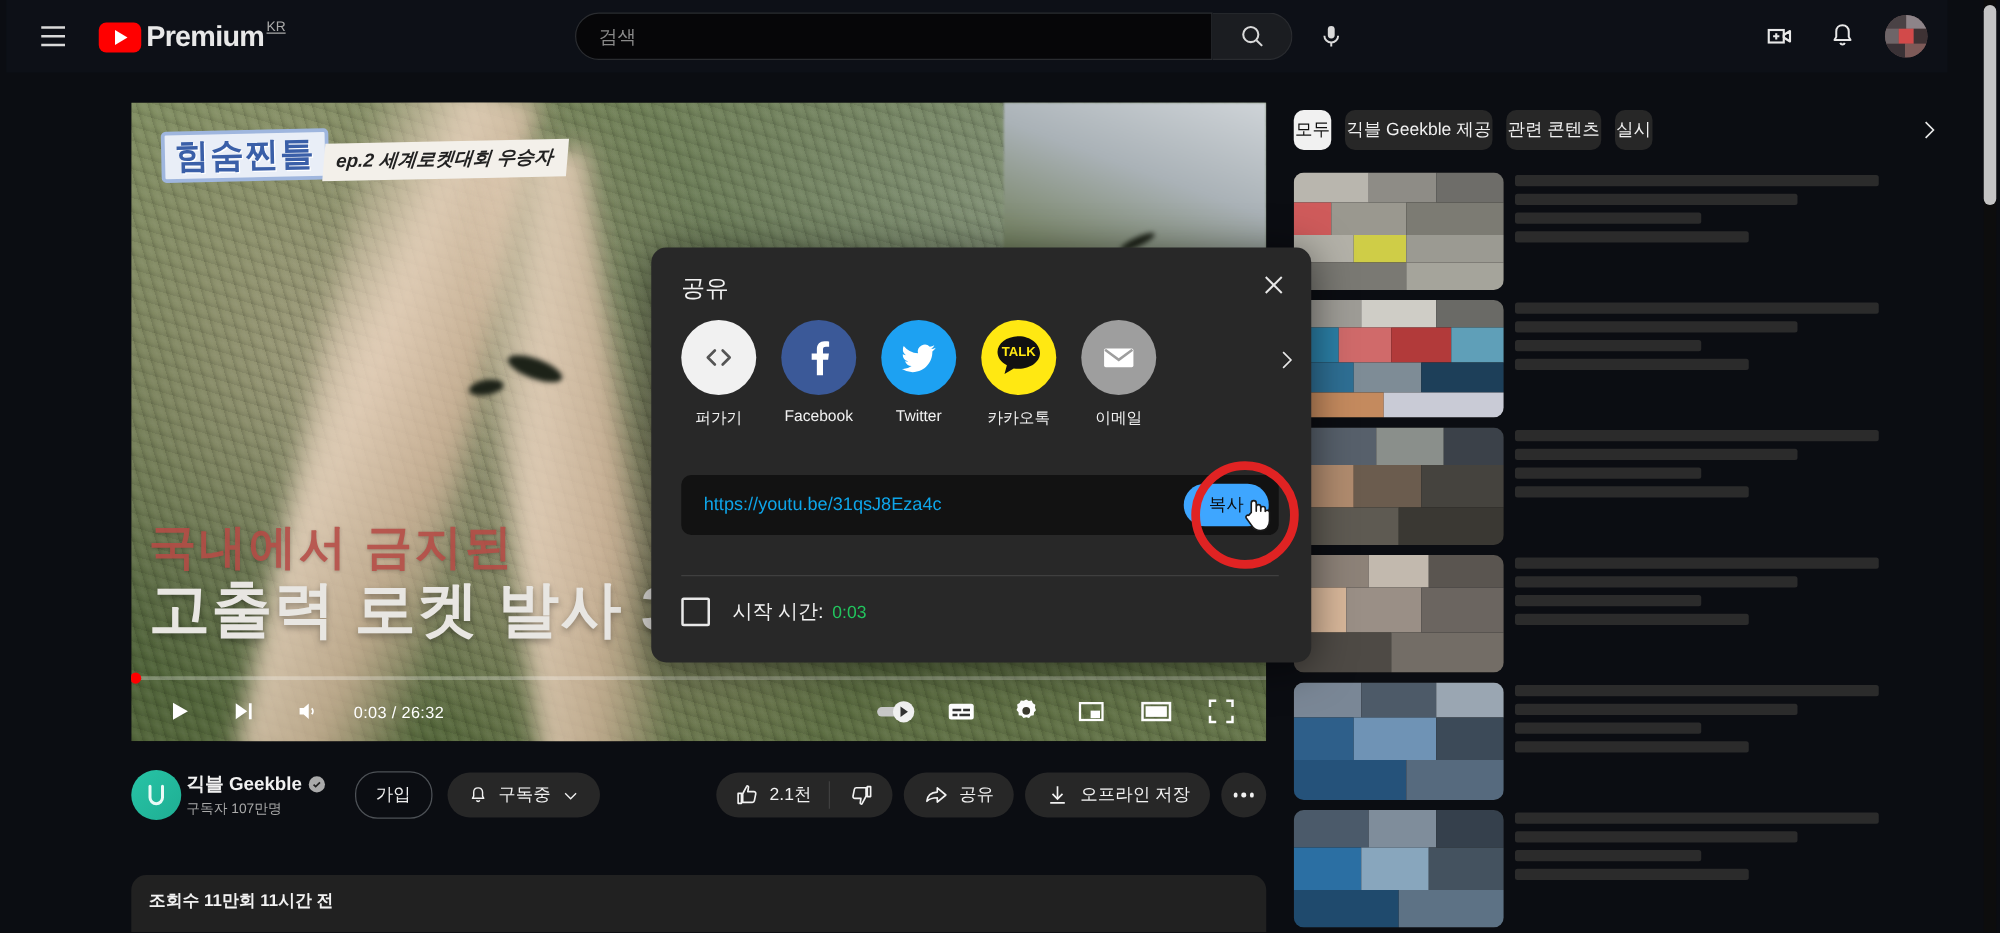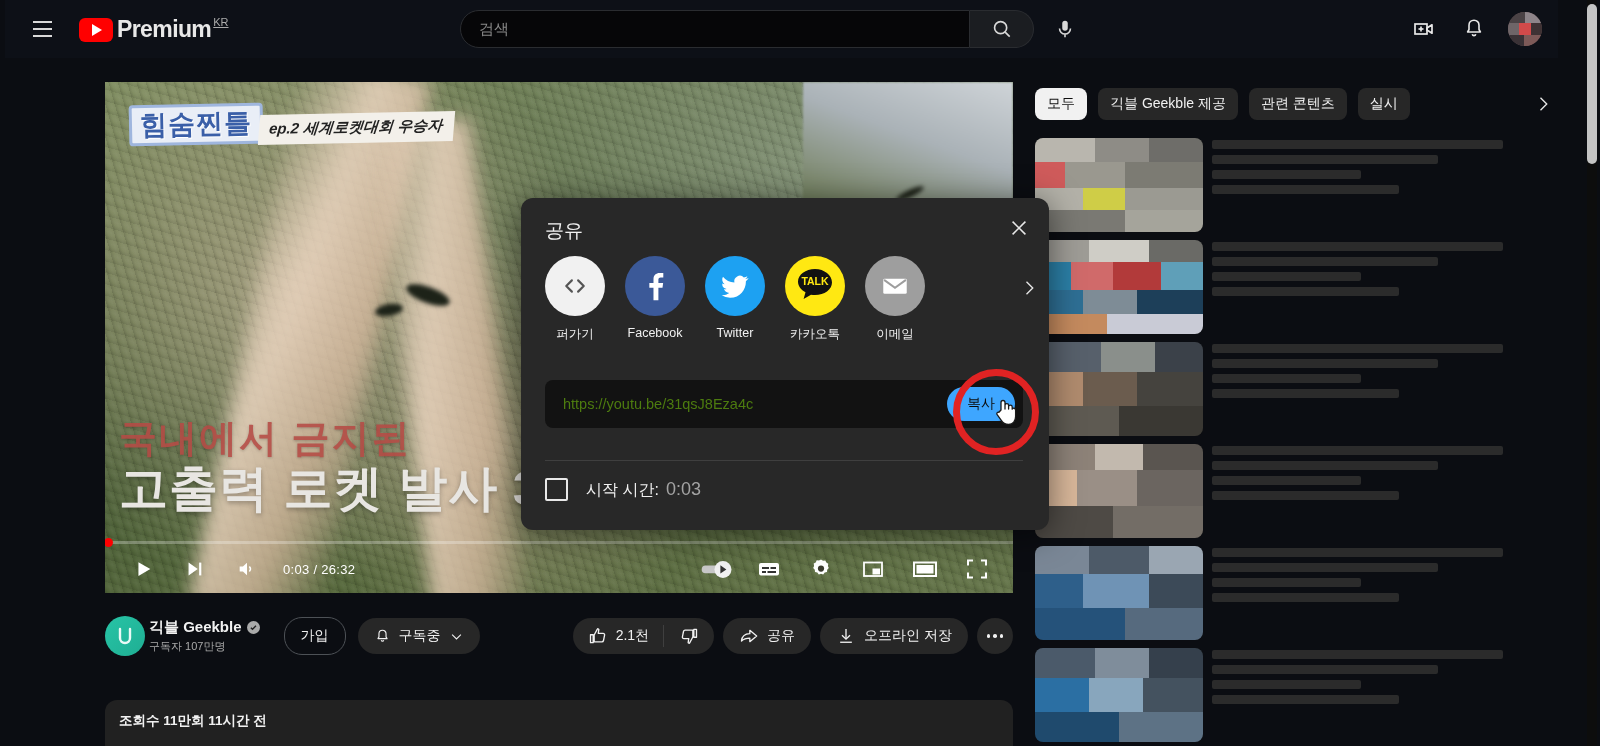--- a/index.html
+++ b/index.html
@@ -202,32 +202,32 @@
   .tgt-label { margin-top: 10px; font-size: 12.5px; color: #f1f1f1; white-space: nowrap; }
   .sd-next {
     position: absolute; right: 6px; top: 18px; width: 28px; height: 28px;
     display: flex; align-items: center; justify-content: center; cursor: pointer;
   }
   .url-row {
     position: absolute; left: 24px; top: 182px; width: 478px; height: 48px;
     background: #121212; border-radius: 8px;
     display: flex; align-items: center; box-sizing: border-box;
   }
-  .url-text { flex: 1; font-size: 14.5px; color: #4d7c0f; padding-left: 18px; overflow: hidden; white-space: nowrap; }
+  .url-text { flex: 1; font-size: 14.5px; color: #0ea5e9; padding-left: 18px; overflow: hidden; white-space: nowrap; }
   .copy-btn {
     margin-right: 8px; height: 34px; padding: 0 20px; border-radius: 17px;
     background: #3ea6ff; color: #0b0b0b; font-size: 14px; font-weight: 500;
     display: flex; align-items: center; justify-content: center; cursor: pointer;
   }
   .divider { position: absolute; left: 24px; top: 262px; width: 478px; height: 1px; background: #3f3f3f; }
   .start-row { position: absolute; left: 24px; top: 280px; display: flex; align-items: center; gap: 18px; }
   .chkbox {
     width: 19px; height: 19px; border: 2px solid #e8e8e8; border-radius: 2px; cursor: pointer;
   }
-  .start-time { font-size: 18px; color: #a3a3a3; margin-left: 7px; }
+  .start-time { font-size: 14px; color: #22c55e; margin-left: 7px; }
 
   
   .anno-circle {
     position: absolute; left: 953px; top: 369px; width: 72px; height: 72px;
     border: 7px solid #e02323; border-radius: 50%;
     z-index: 60; pointer-events: none;
   }
   .cursor-hand { position: absolute; left: 994px; top: 397px; z-index: 61; pointer-events: none; }
 
   
@@ -282,21 +282,21 @@
     position: absolute; left: 105px; top: 700px; width: 908px; height: 46px;
     background: #212121; border-radius: 12px 12px 0 0;
     padding: 12px 14px 0; box-sizing: border-box;
   }
   .desc-line { font-size: 13.5px; font-weight: bold; color: #f1f1f1; }
 
   
   .secondary { position: absolute; left: 1035px; top: 88px; width: 500px; }
   .chips { display: flex; align-items: center; gap: 11px; position: relative; }
   .chip {
-    height: 32px; padding: 0 12px; border-radius: 8px;
+    height: 32px; padding: 0 1px; border-radius: 8px;
     background: #272727; color: #f1f1f1; font-size: 14px;
     display: flex; align-items: center; cursor: pointer; white-space: nowrap;
   }
   .chip.active { background: #f1f1f1; color: #0f0f0f; }
   .chips-next {
     position: absolute; right: -22px; top: 2px; width: 28px; height: 28px;
     display: flex; align-items: center; justify-content: center; cursor: pointer;
   }
   .side-list { margin-top: 18px; display: flex; flex-direction: column; gap: 8px; }
   .side-item { display: flex; gap: 9px; cursor: pointer; }

